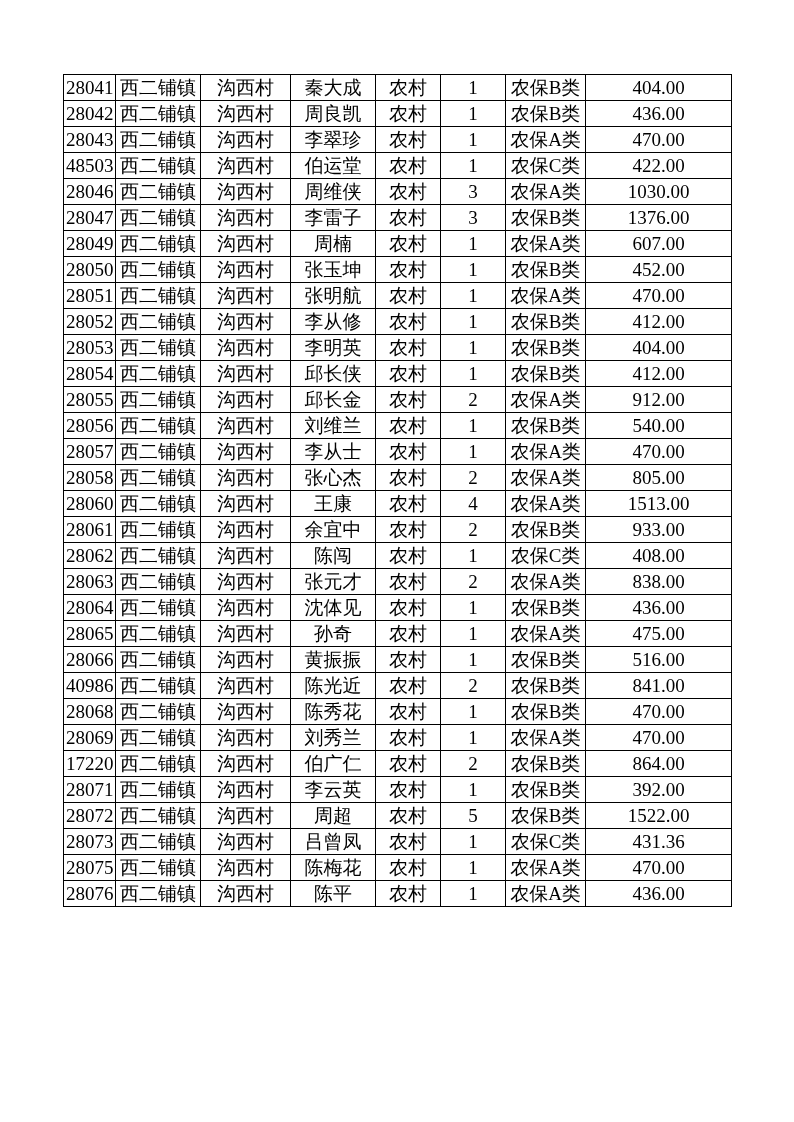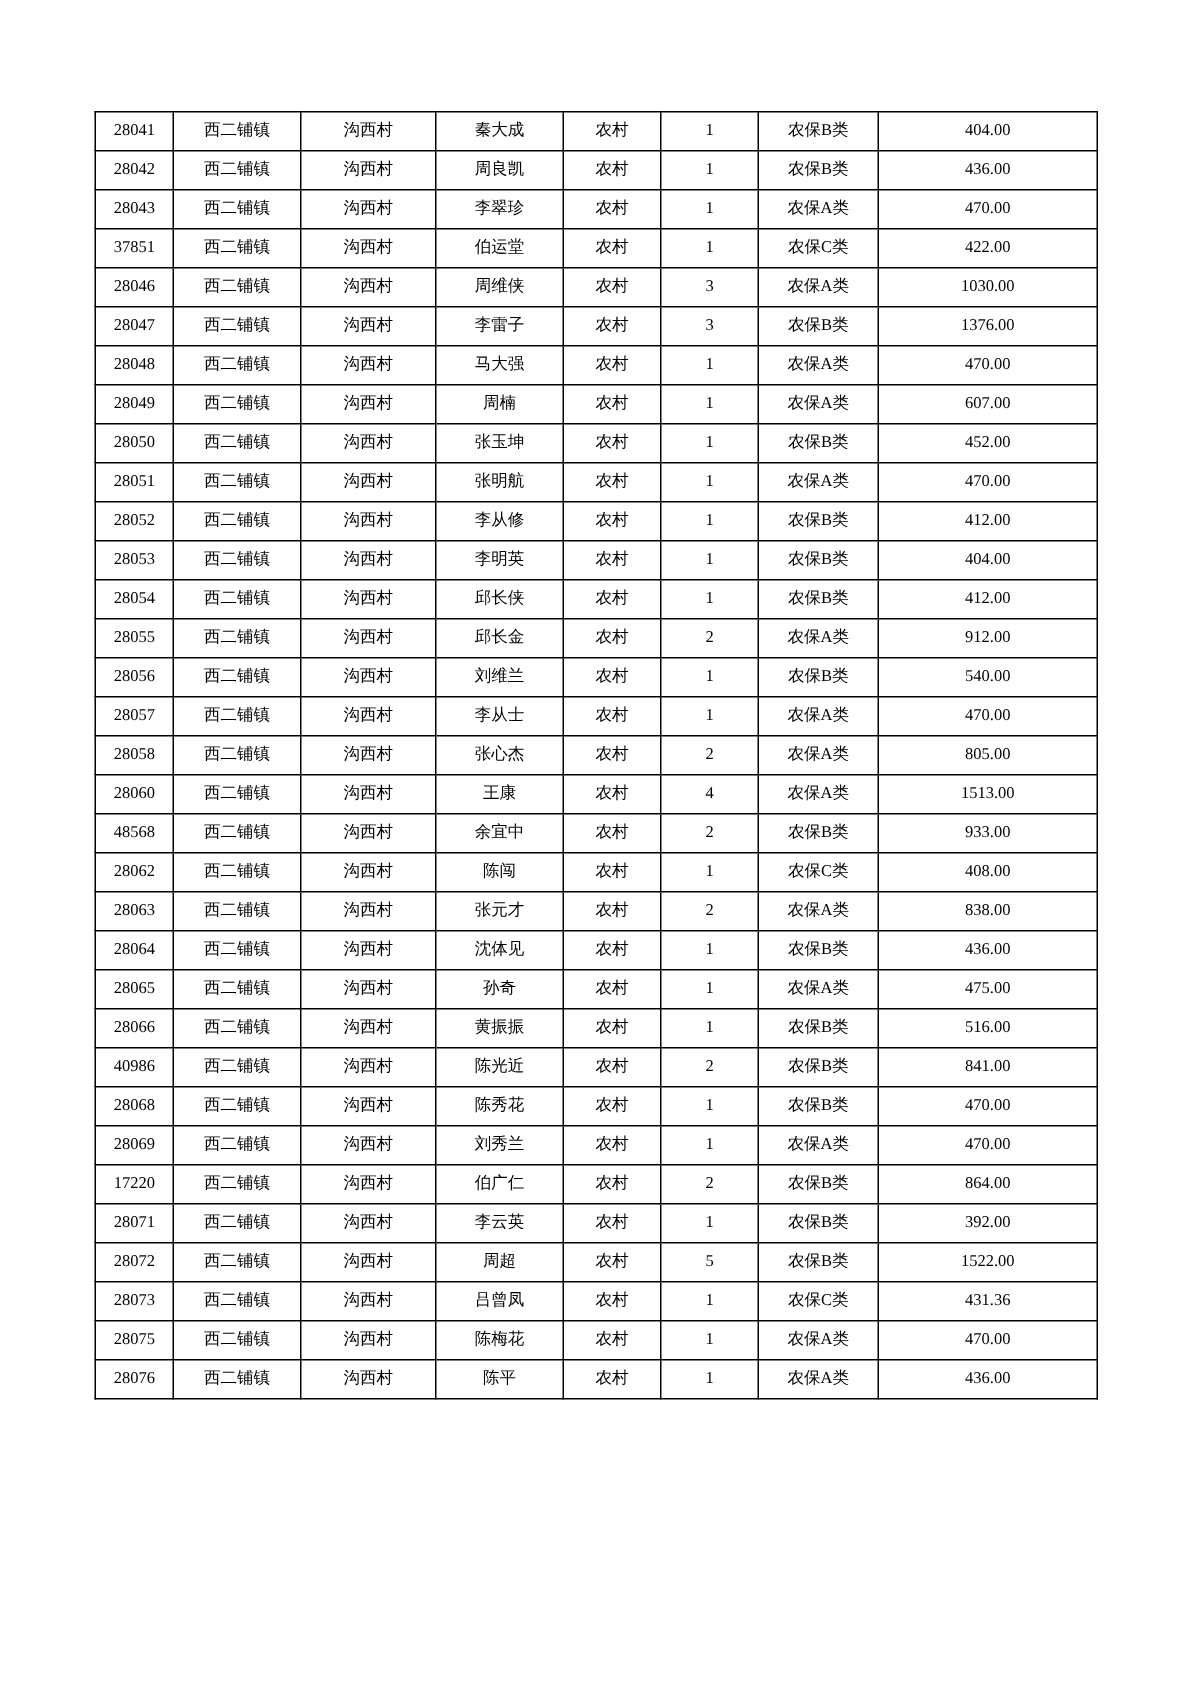--- a/index.html
+++ b/index.html
@@ -16,21 +16,21 @@
     background: #ffffff;
     overflow: hidden;
   }
   table.data-table {
     position: absolute;
     left: 63px;
     top: 74px;
     border-collapse: collapse;
     table-layout: fixed;
     width: 668px;
-    font-size: 11px;
+    font-size: 19px;
     color: #000000;
   }
   table.data-table td {
     border: 1px solid #000000;
     height: 25px;
     padding: 0 2px;
     text-align: center;
     vertical-align: middle;
     overflow: hidden;
     white-space: nowrap;
@@ -85,21 +85,21 @@
     <td>28043</td>
     <td>西二铺镇</td>
     <td>沟西村</td>
     <td>李翠珍</td>
     <td>农村</td>
     <td>1</td>
     <td>农保A类</td>
     <td>470.00</td>
   </tr>
         <tr>
-    <td>37851</td>
+    <td>48503</td>
     <td>西二铺镇</td>
     <td>沟西村</td>
     <td>伯运堂</td>
     <td>农村</td>
     <td>1</td>
     <td>农保C类</td>
     <td>422.00</td>
   </tr>
         <tr>
     <td>28046</td>
@@ -115,30 +115,20 @@
     <td>28047</td>
     <td>西二铺镇</td>
     <td>沟西村</td>
     <td>李雷子</td>
     <td>农村</td>
     <td>3</td>
     <td>农保B类</td>
     <td>1376.00</td>
   </tr>
         <tr>
-    <td>28048</td>
-    <td>西二铺镇</td>
-    <td>沟西村</td>
-    <td>马大强</td>
-    <td>农村</td>
-    <td>1</td>
-    <td>农保A类</td>
-    <td>470.00</td>
-  </tr>
-        <tr>
     <td>28049</td>
     <td>西二铺镇</td>
     <td>沟西村</td>
     <td>周楠</td>
     <td>农村</td>
     <td>1</td>
     <td>农保A类</td>
     <td>607.00</td>
   </tr>
         <tr>
@@ -235,21 +225,21 @@
     <td>28060</td>
     <td>西二铺镇</td>
     <td>沟西村</td>
     <td>王康</td>
     <td>农村</td>
     <td>4</td>
     <td>农保A类</td>
     <td>1513.00</td>
   </tr>
         <tr>
-    <td>48568</td>
+    <td>28061</td>
     <td>西二铺镇</td>
     <td>沟西村</td>
     <td>余宜中</td>
     <td>农村</td>
     <td>2</td>
     <td>农保B类</td>
     <td>933.00</td>
   </tr>
         <tr>
     <td>28062</td>

